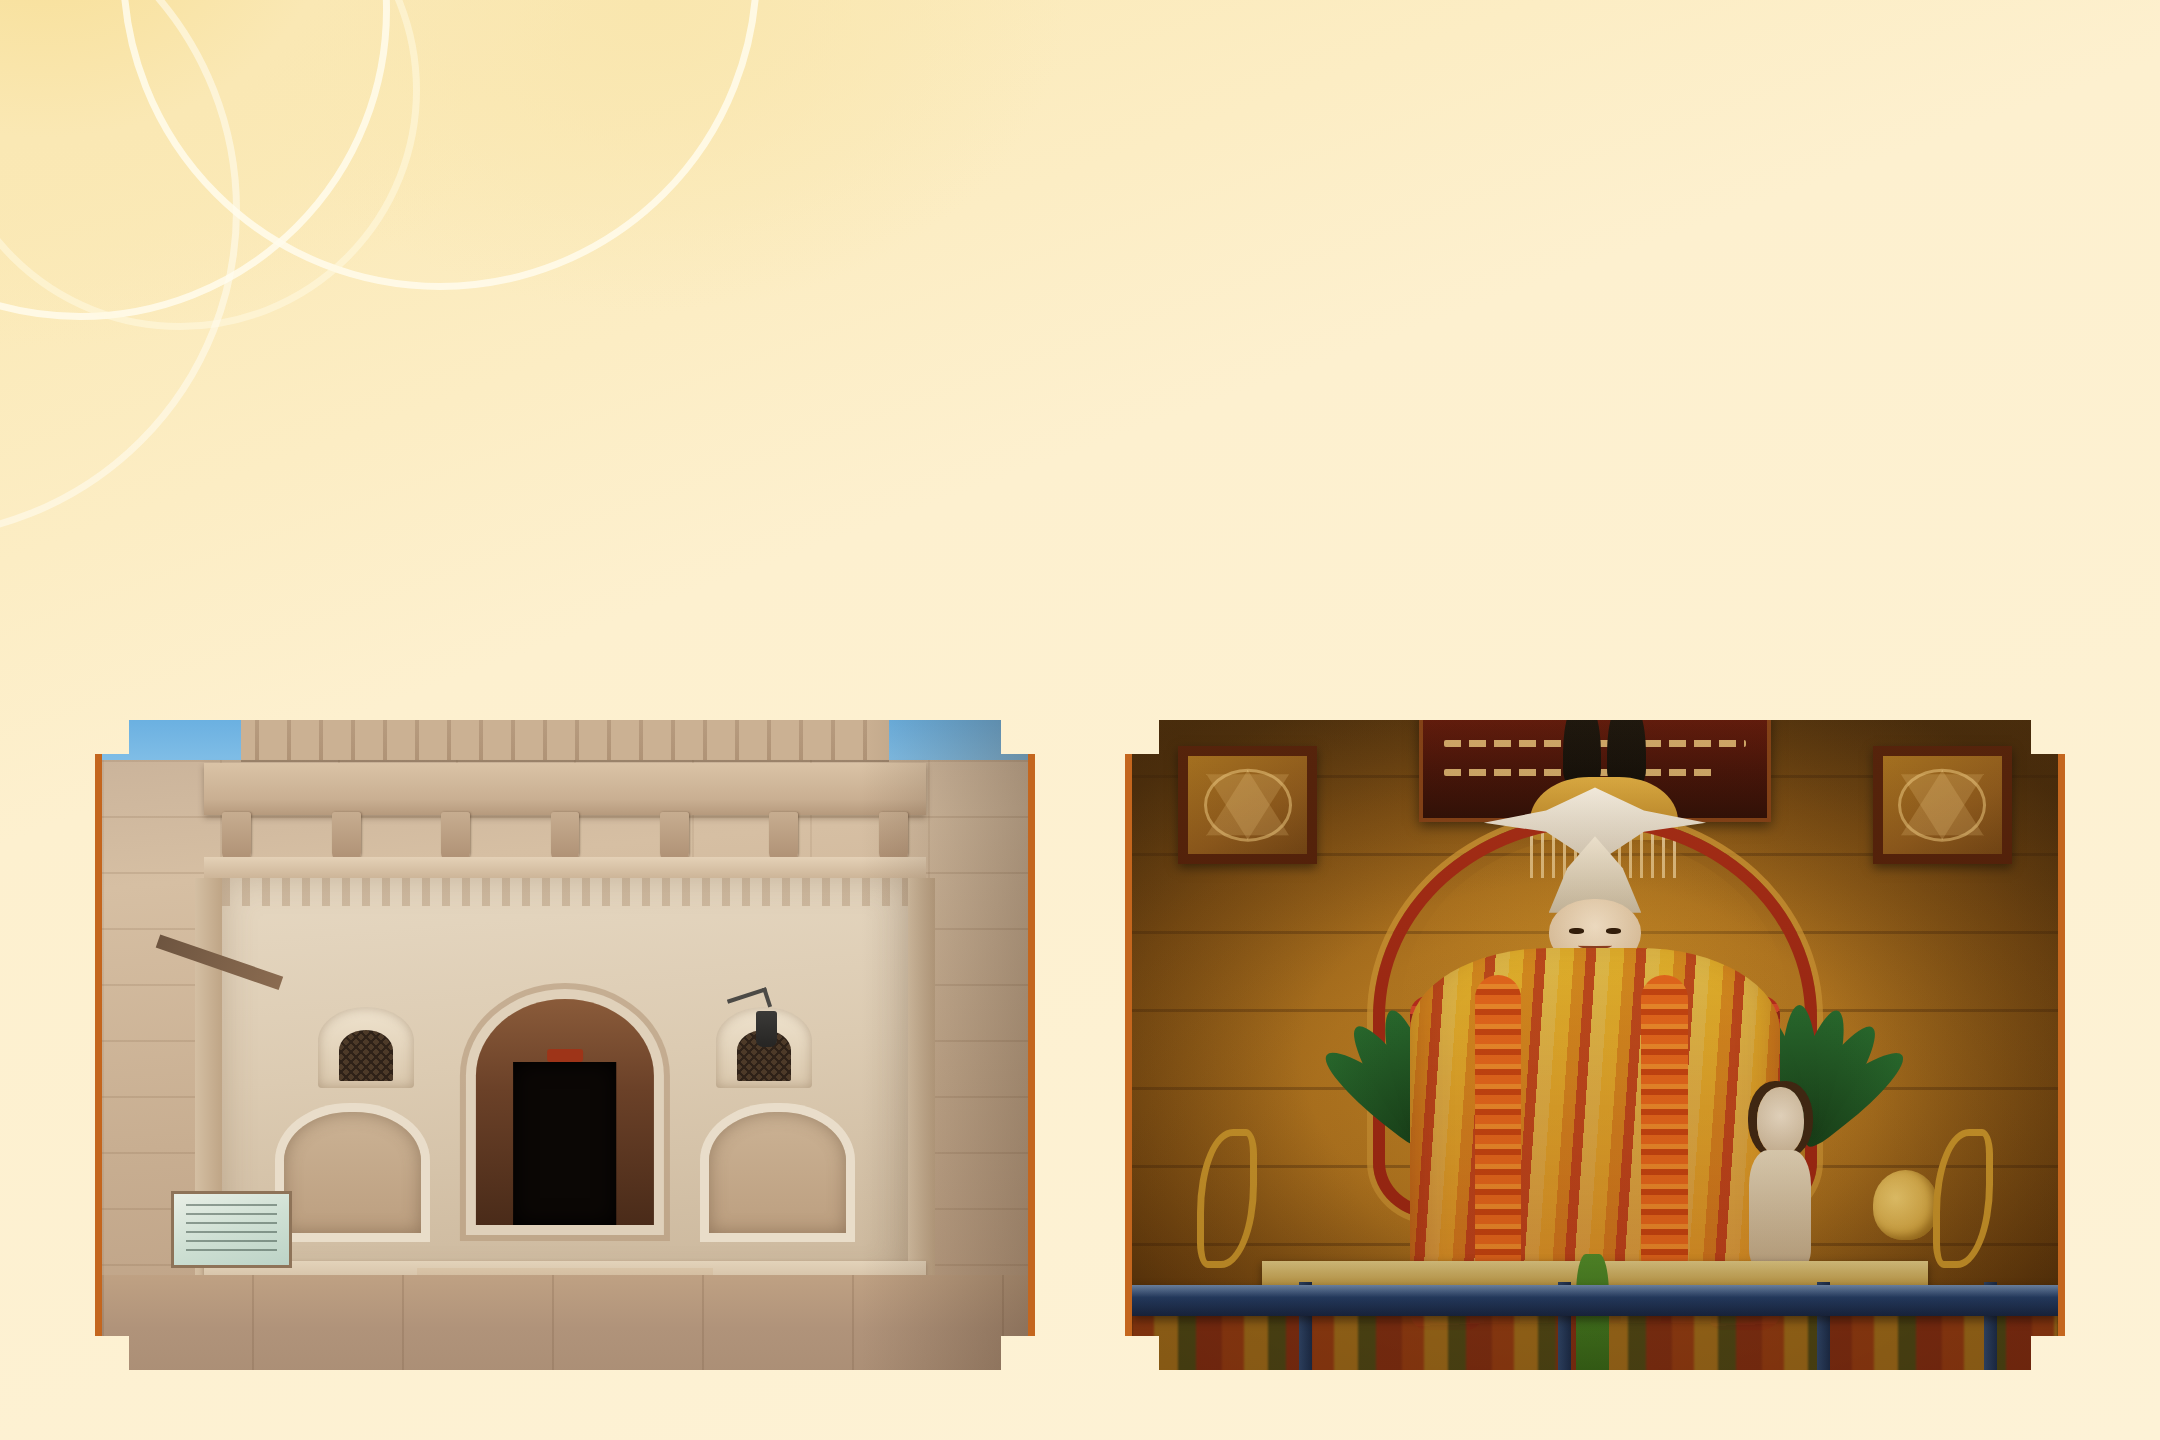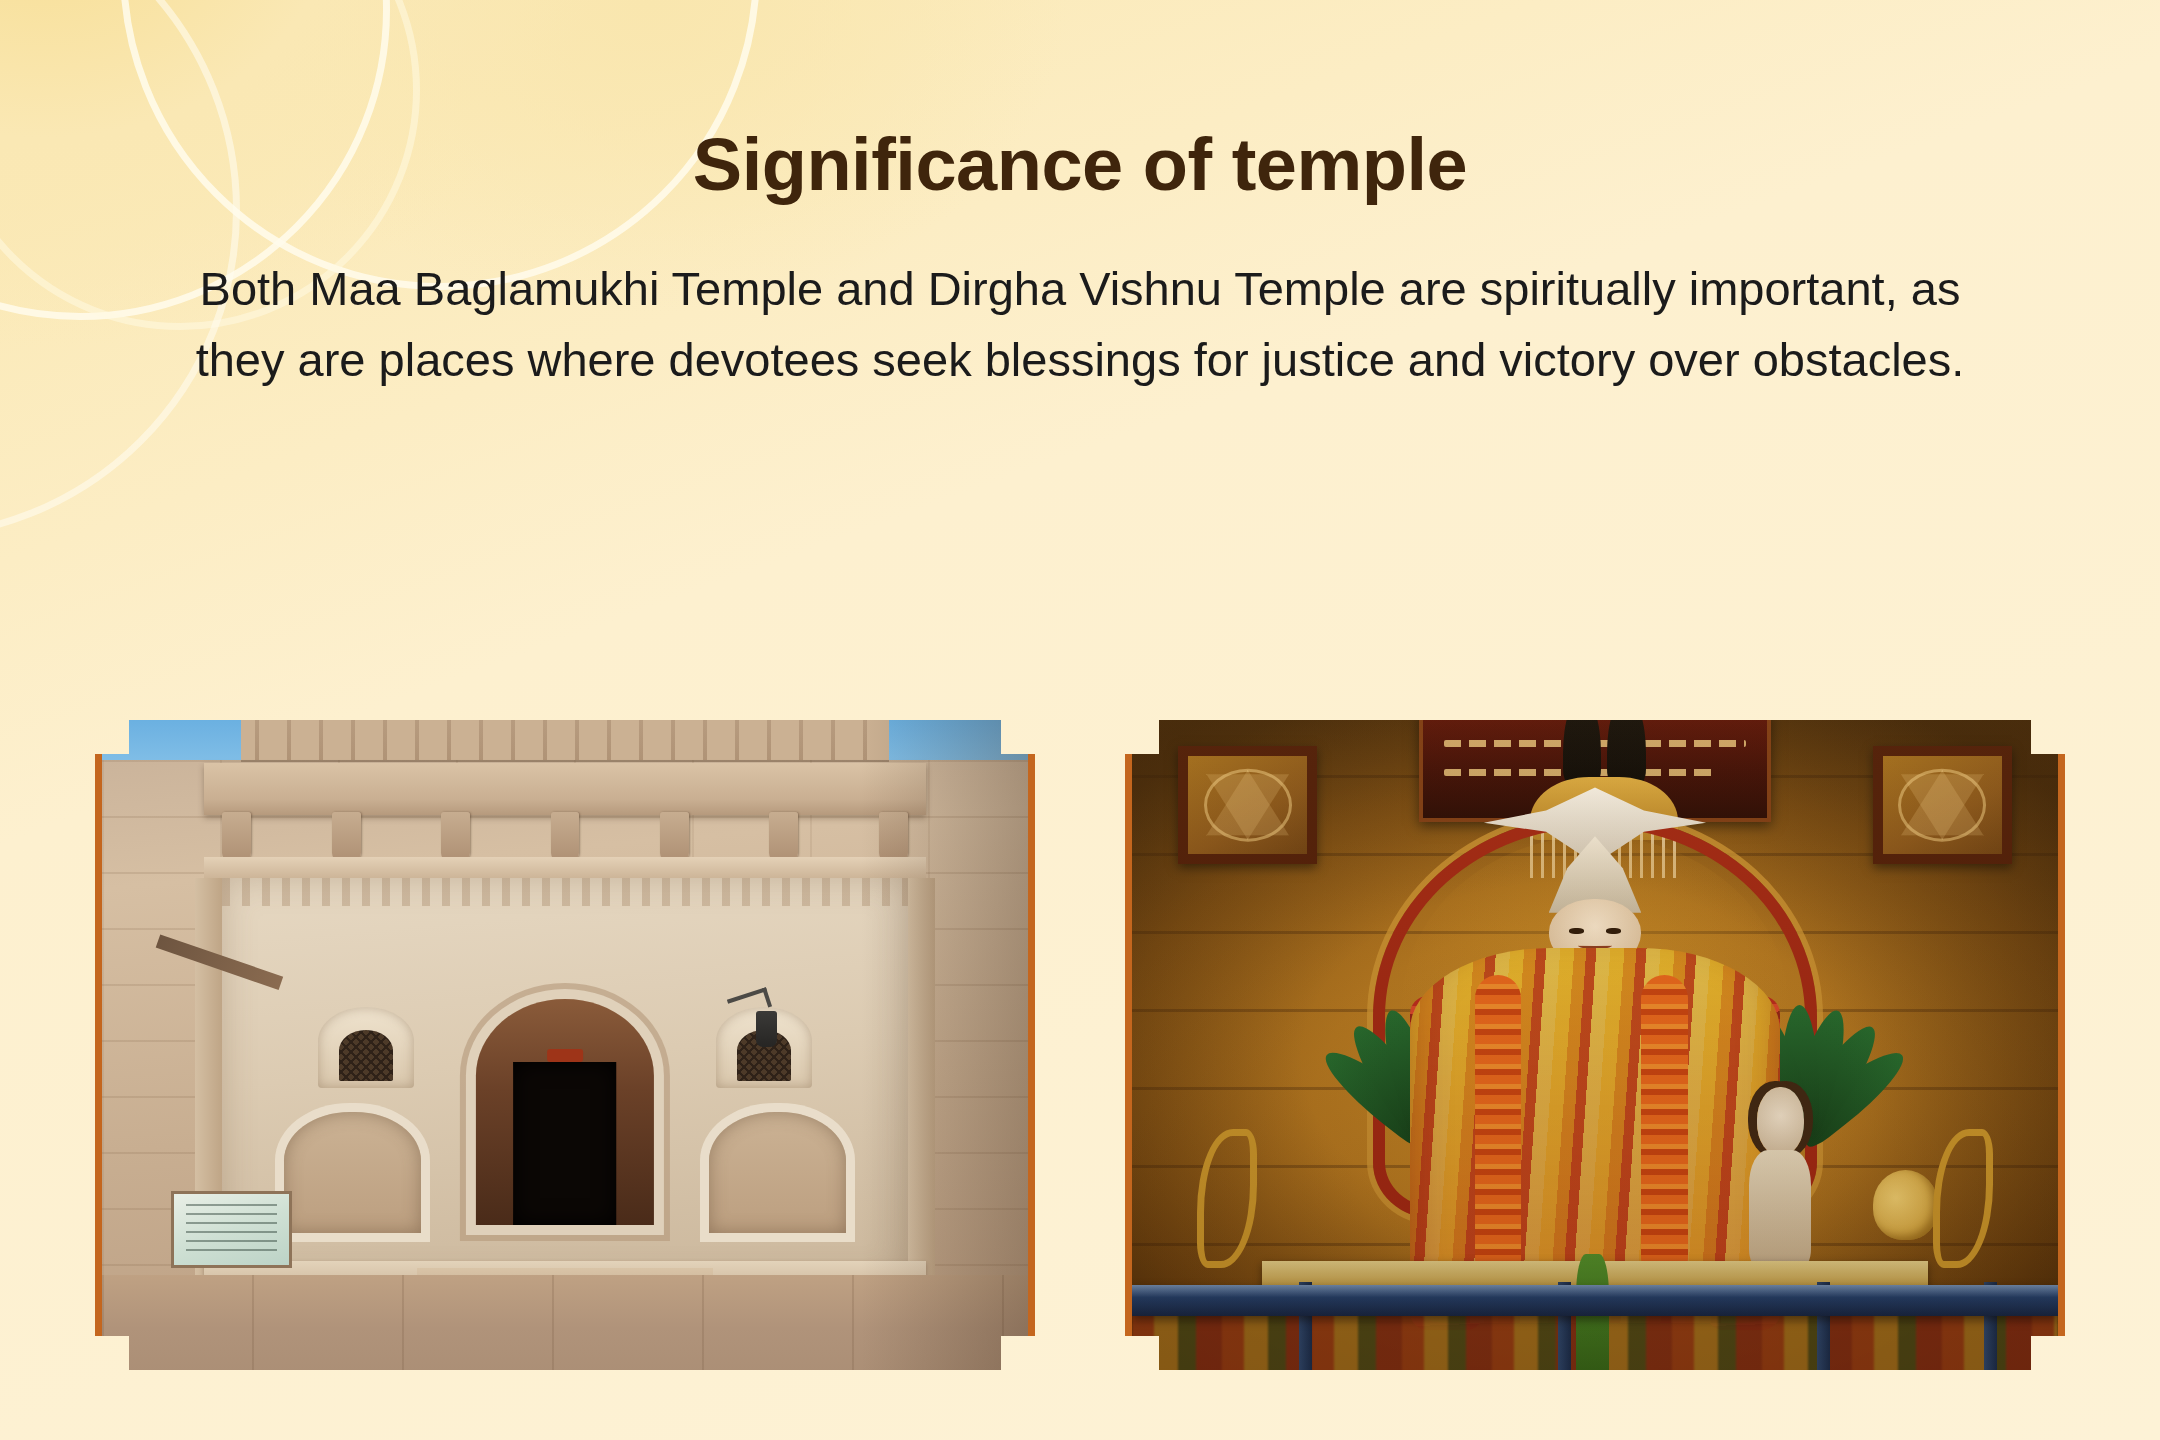--- a/index.html
+++ b/index.html
@@ -524,24 +524,20 @@
 <body>
 
 <div id="slide">
 
   <div class="bg-wash"></div>
   <div class="bg-circle c1"></div>
   <div class="bg-circle c2"></div>
   <div class="bg-circle c3"></div>
   <div class="bg-circle c4"></div>
 
-  <div class="headings">
-    <div class="page-title">Significance of temple</div>
-    <div class="page-subtitle">Both Maa Baglamukhi Temple and Dirgha Vishnu Temple are spiritually important, as they are places where devotees seek blessings for justice and victory over obstacles.</div>
-  </div>
 
   <div class="photos">
 
     <div class="photo-card">
       <div class="cusp-clip">
         <div class="frame-border">
           <div class="frame-inner">
             <div class="photo-stage" aria-label="Carved sandstone temple facade with cusped arch doorway, jali windows and overhanging eave under blue sky">
 
               <div class="sky"></div>

